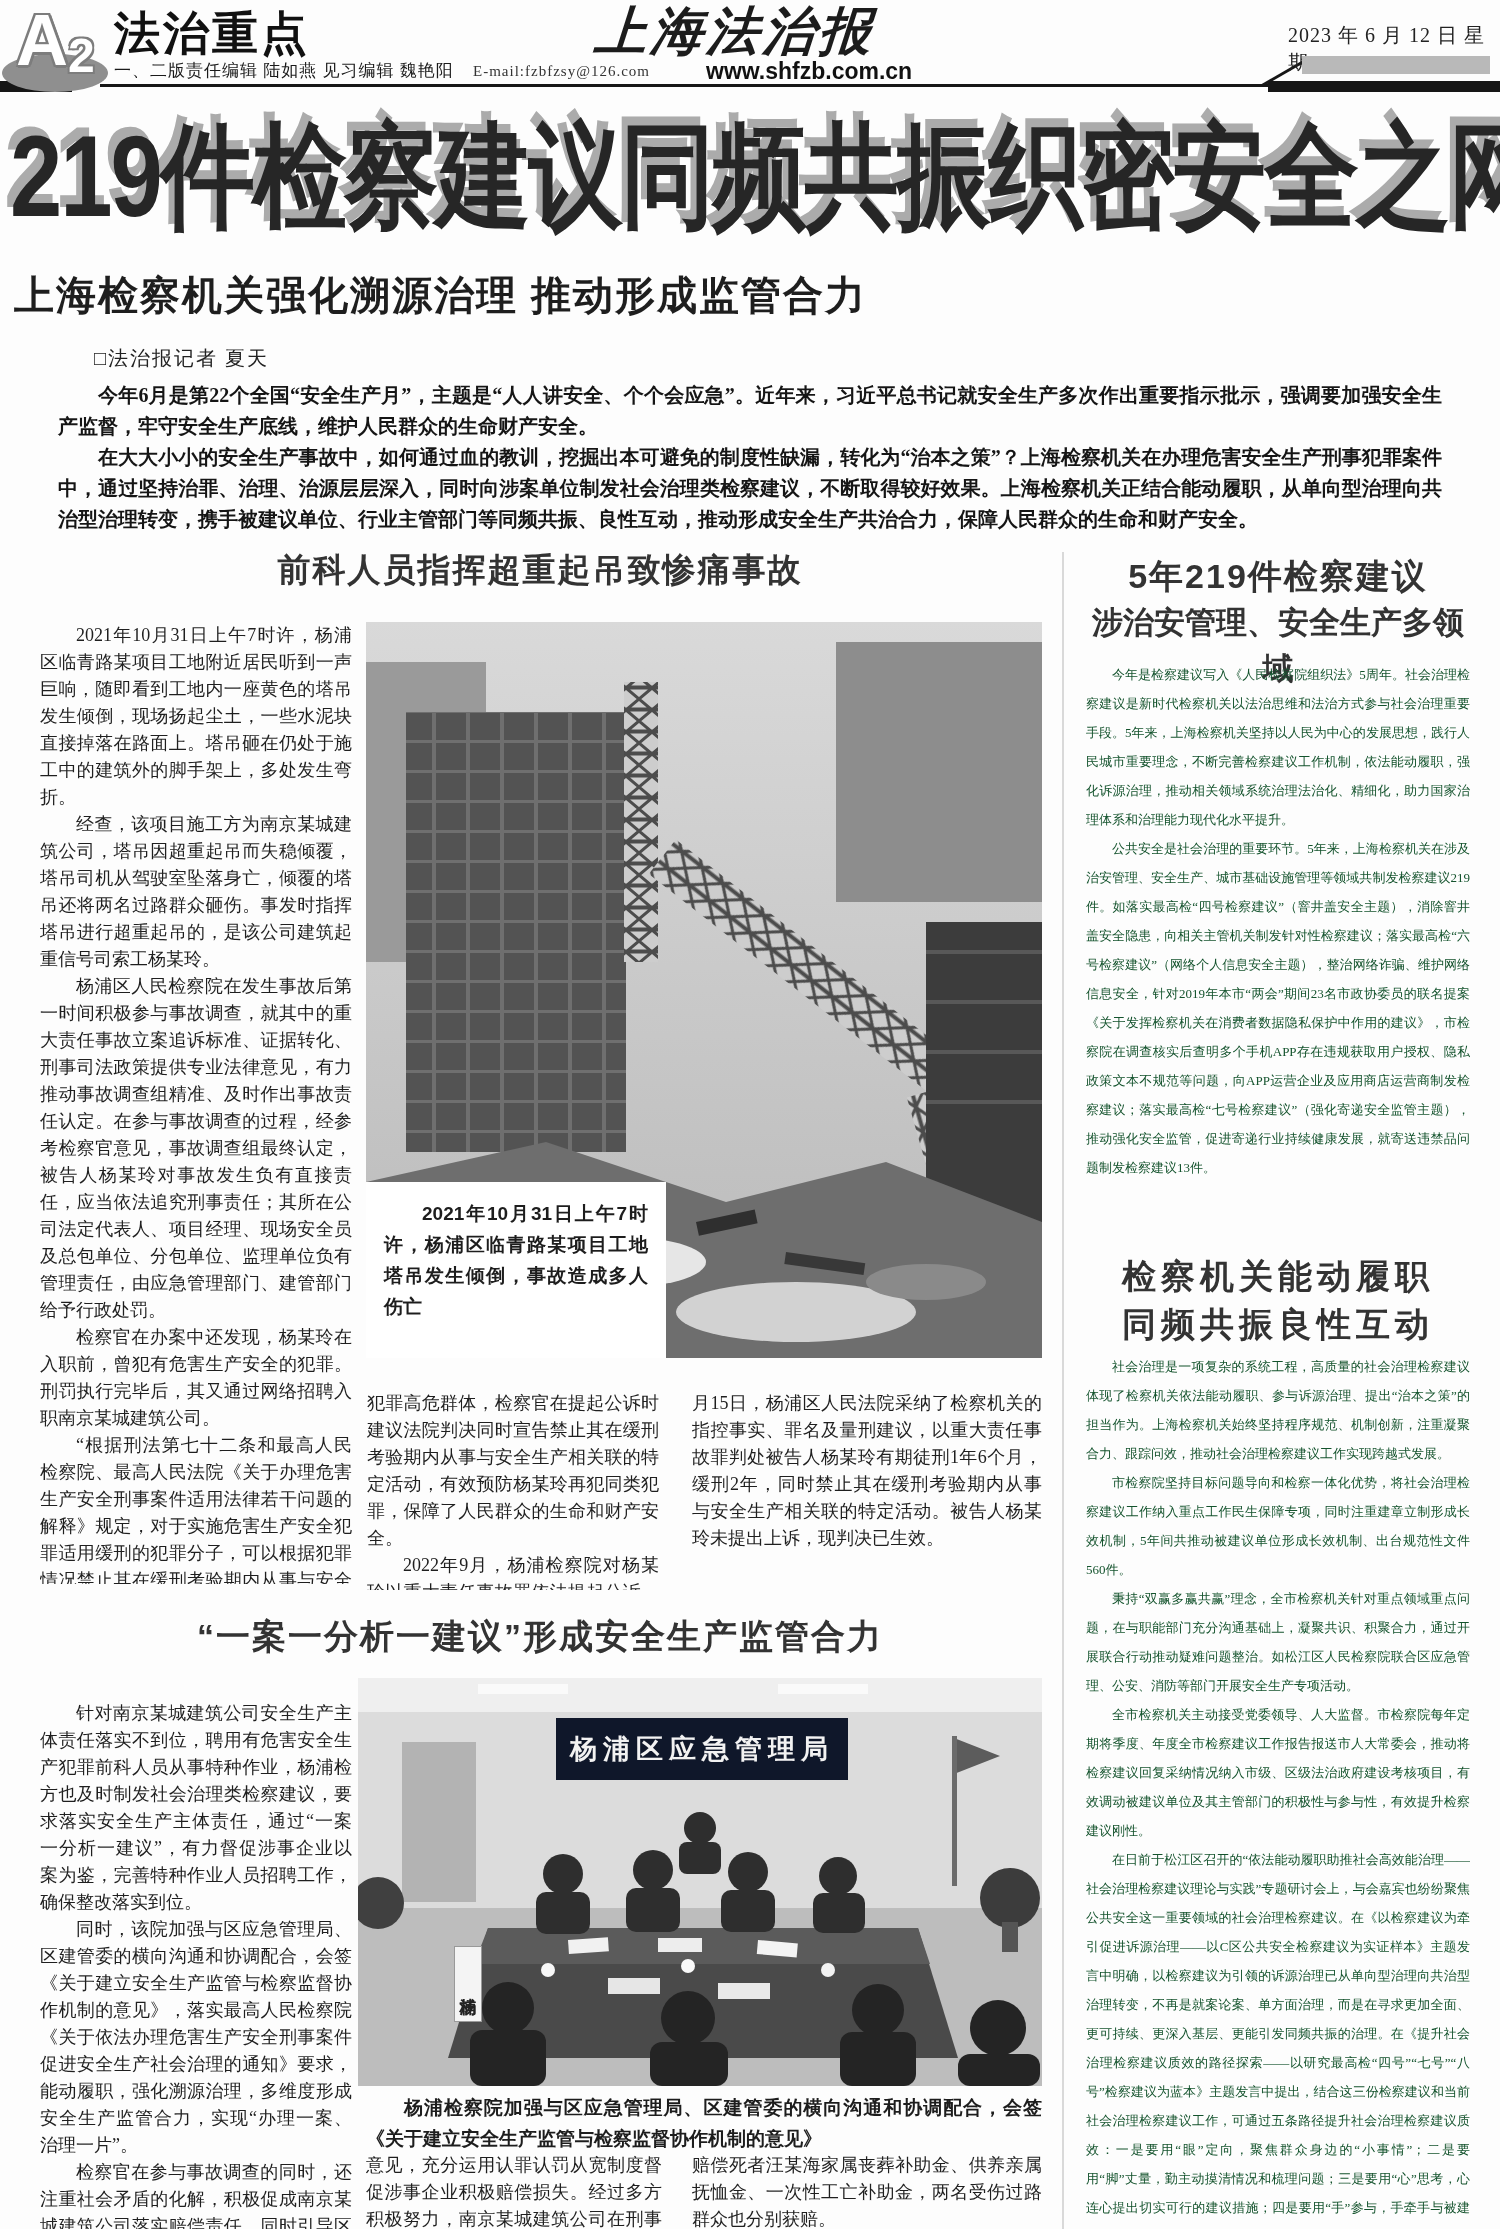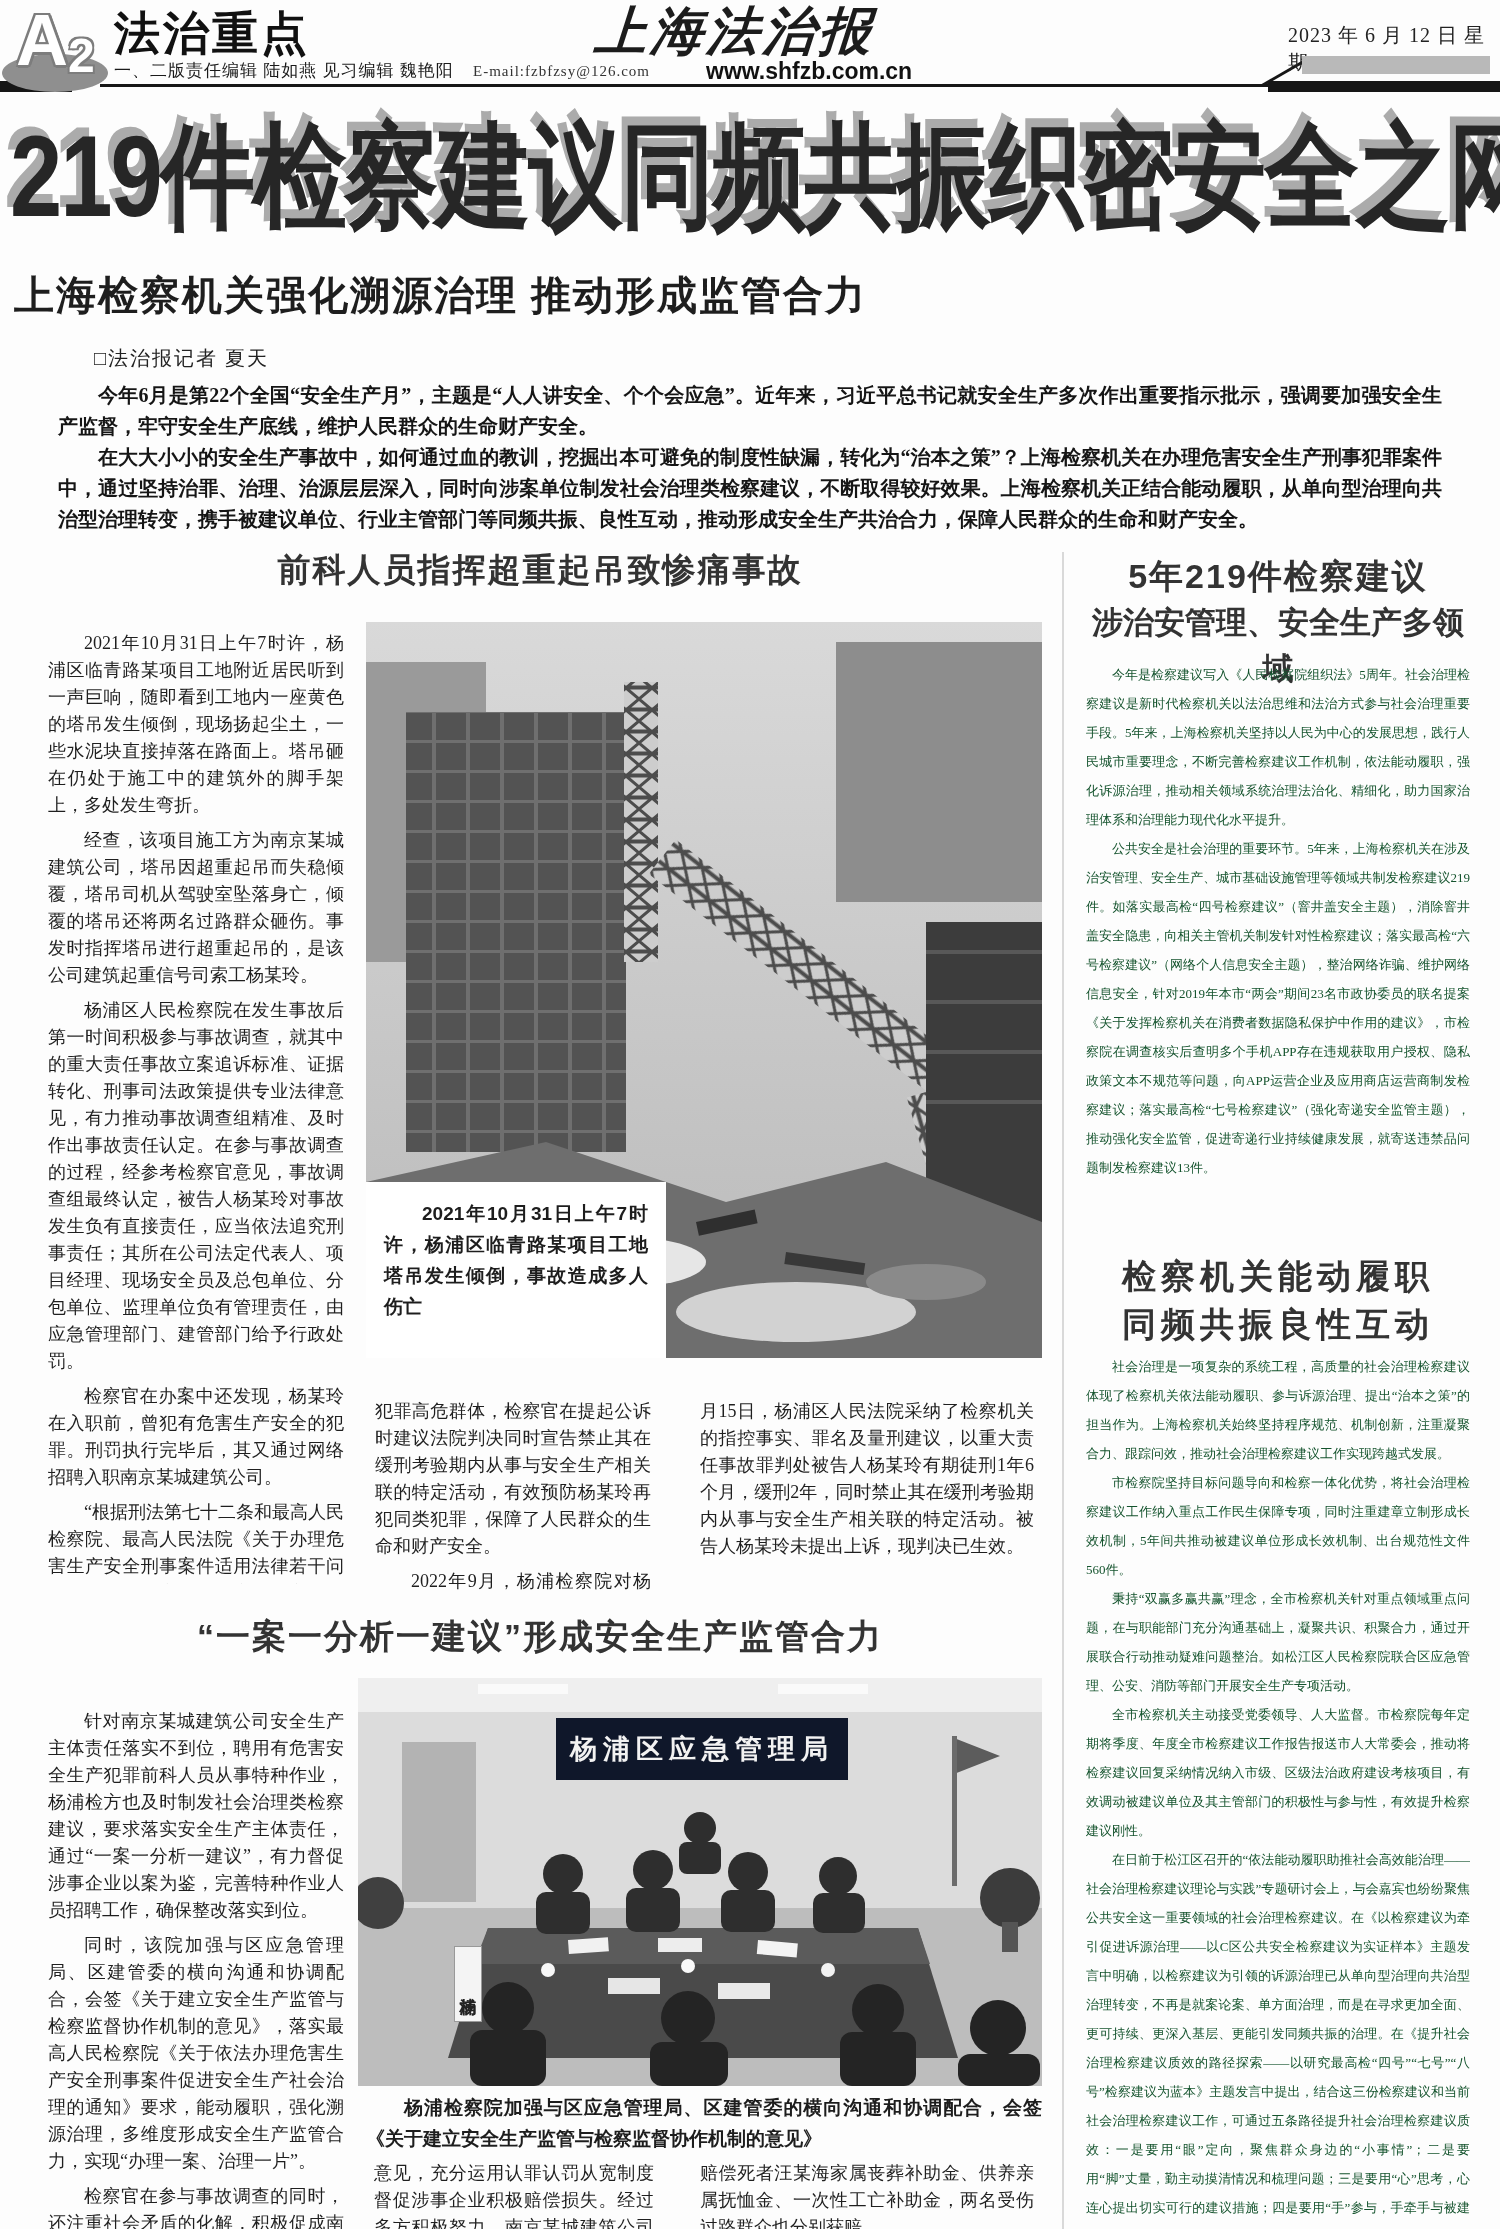--- a/index.html
+++ b/index.html
@@ -25,21 +25,21 @@
   .headline{width:100%;text-align:center;font-family:"Liberation Sans",sans-serif;font-weight:900;
             font-size:94px;letter-spacing:-2px;color:#262626;white-space:nowrap;
             text-shadow:-6px -7px 0 #ababab;transform:scaleY(1.22);transform-origin:center top;}
   .subtitle{font-family:"Liberation Sans",sans-serif;font-weight:700;font-size:40px;color:#1e1e1e;letter-spacing:2px;}
   .byline{font-size:20px;color:#222;letter-spacing:2px;}
   .intro p{margin:0;font-size:20px;line-height:31px;text-indent:2em;text-align:justify;font-weight:600;color:#151515;}
   
   .art-title{font-family:"Liberation Sans",sans-serif;font-weight:700;color:#333;text-align:center;letter-spacing:2px;}
   .t33{font-size:33px;} .t34{font-size:34px;line-height:48px;}
   .bodycol{font-size:18px;line-height:27px;text-align:justify;overflow:hidden;color:#1f1f1f;}
-  .bodycol p{margin:8px;text-indent:2em;}
+  .bodycol p{margin:0;text-indent:2em;}
   .bodycol p.cont{text-indent:0;}
   .rightcol p{margin:0;font-size:13px;line-height:29px;text-indent:2em;text-align:justify;color:#14532d;}
   .caption{font-family:"Liberation Sans",sans-serif;font-weight:700;font-size:19px;line-height:31px;
            color:#1d1d1d;text-indent:2em;text-align:justify;}
   .photo-frame{overflow:hidden;background:#bfbfbf;}
   .divider-v{background:#d9d9d9;}
   .signboard{background:#0f172a;color:#f2f2f2;font-family:"Liberation Sans",sans-serif;font-weight:700;
              display:flex;align-items:center;justify-content:center;letter-spacing:6px;}
   .nameplate{background:#f4f4f4;color:#222;font-family:"Liberation Sans",sans-serif;font-weight:700;
              writing-mode:vertical-rl;text-orientation:upright;display:flex;align-items:center;justify-content:center;

